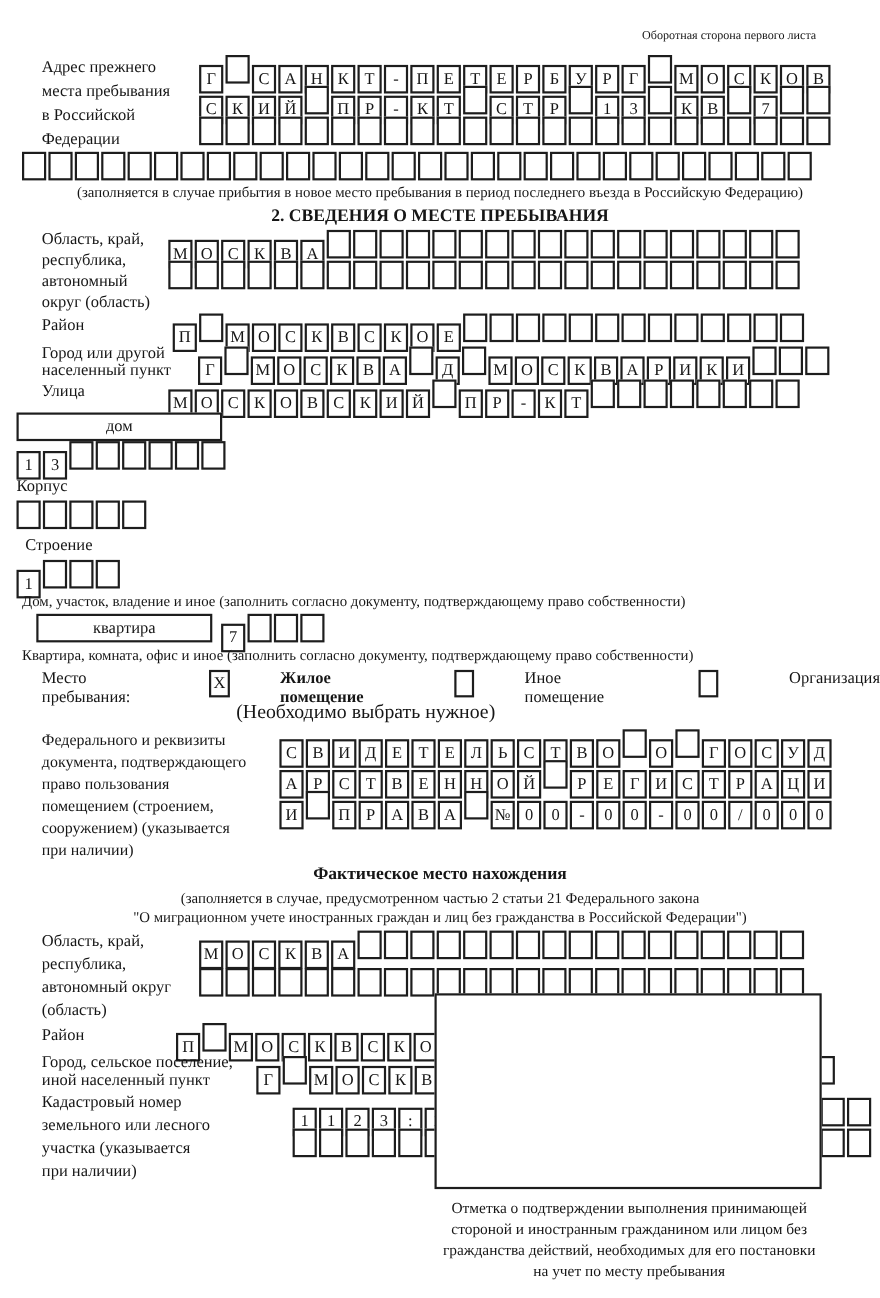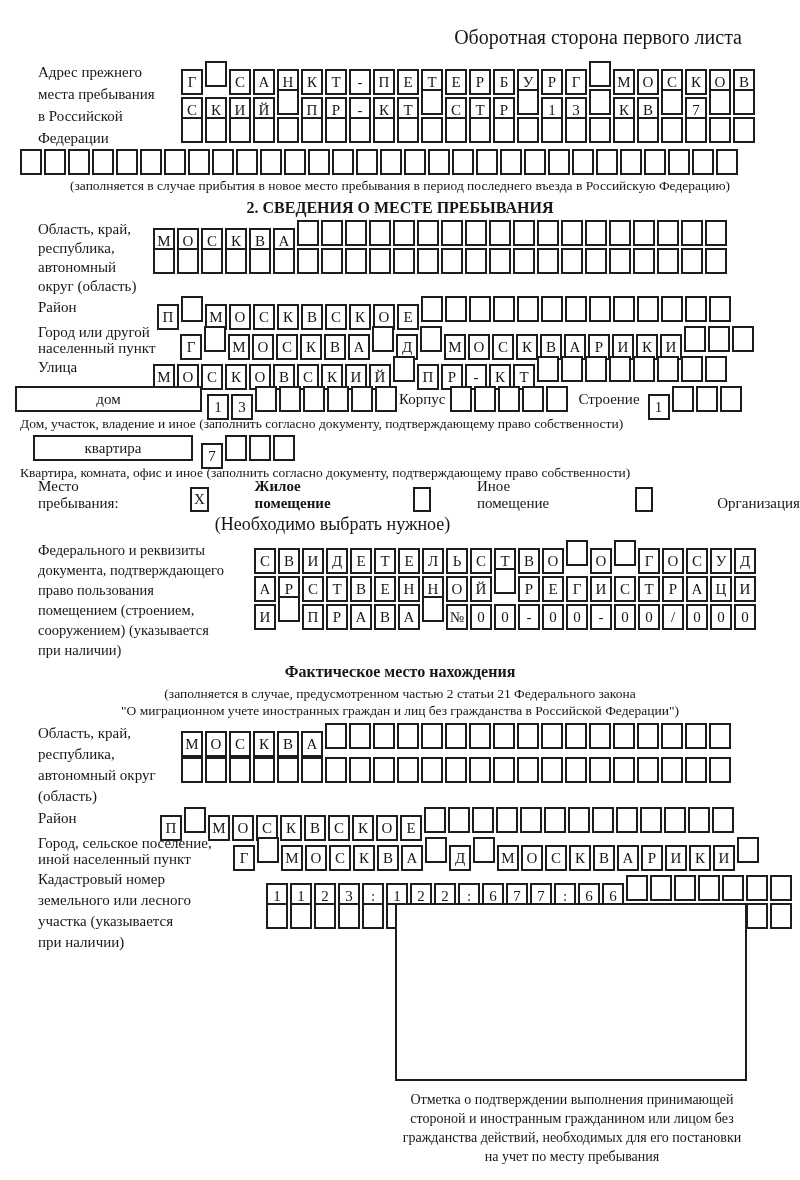--- a/index.html
+++ b/index.html
@@ -1,20 +1,20 @@
 <!DOCTYPE html>
 <html><head>
 <meta charset="utf-8">
 <style>
   html,body { margin:0; padding:0; background:#ffffff; }
   .page { position:relative; width:800px; height:1180px; background:#ffffff;
           color:#161616; font-family:"Liberation Serif","DejaVu Serif",serif;
           font-size:15px; overflow:hidden; }
 
-  .hdr { text-align:right; padding:26px 58px 0 0; font-size:20px; }
+  .hdr { text-align:right; padding:26px 58px 0 0; font-size:11px; }
 
   .frow { display:flex; align-items:flex-start; }
   .lbl  { line-height:22px; }
   .lh19 { line-height:19px; }
   .lh20 { line-height:20px; }
   .lh21 { line-height:21px; }
   .lh16 { line-height:16px; }
   .w115 { width:115px; } .w119 { width:119px; } .w122 { width:122px; }
   .w142 { width:142px; } .w143 { width:143px; } .w190 { width:190px; }
   .w195 { width:195px; } .w216 { width:216px; }
@@ -27,29 +27,29 @@
   .fullrow { margin:0 0 0 20px; }
   .note { font-size:13.5px; text-align:center; margin-top:3px; }
   .h2 { font-weight:bold; font-size:16px; text-align:center; margin-top:5px; }
 
   .mtA { margin:12px 0 0 38px; }
   .mt38 { margin-left:38px; }
   .mt3 { margin-top:3px; }
 
   .fieldbox { box-sizing:border-box; border:2px solid #1d1d1d; height:26px;
               line-height:22px; text-align:center; background:#fff; }
-  .houserow { margin:2px 0 0 15px; }
+  .houserow { margin:2px 0 0 15px;flex-direction:column; }
   .boxdom { width:187px; margin-right:5px; }
   .inlbl { line-height:26px; margin:0 5px 0 0; }
   .inlbl.stro { margin:0 8px 0 8px; }
   .leftnote { font-size:13.5px; text-align:left; margin:2px 0 0 20px; }
   .aptrow { margin:3px 0 0 33px; }
   .boxkv { width:160px; margin-right:8px; }
 
-  .stayrow { margin:5px 0 0 38px; align-items:flex-end; height:26px;gap:40px; }
+  .stayrow { margin:5px 0 0 38px; align-items:flex-start; height:26px;gap:40px; }
   .checkbox { display:inline-block; box-sizing:border-box; width:21px; height:25px;
               border:2px solid #1d1d1d; text-align:center; line-height:21px; }
   .slbl { margin-right:7px; }
   .opt1 { margin:0 12px 0 6px;font-weight:bold; }
   .opt2 { margin:0 26px 0 6px; }
   .opt3 { margin-left:24px; }
   .neednote { font-size:18px; width:285px; margin:2px 0 0 190px; text-align:center; }
 
   .docblock { margin:5px 0 0 38px; }
   .docblock .lbl { font-size:14.5px; }

